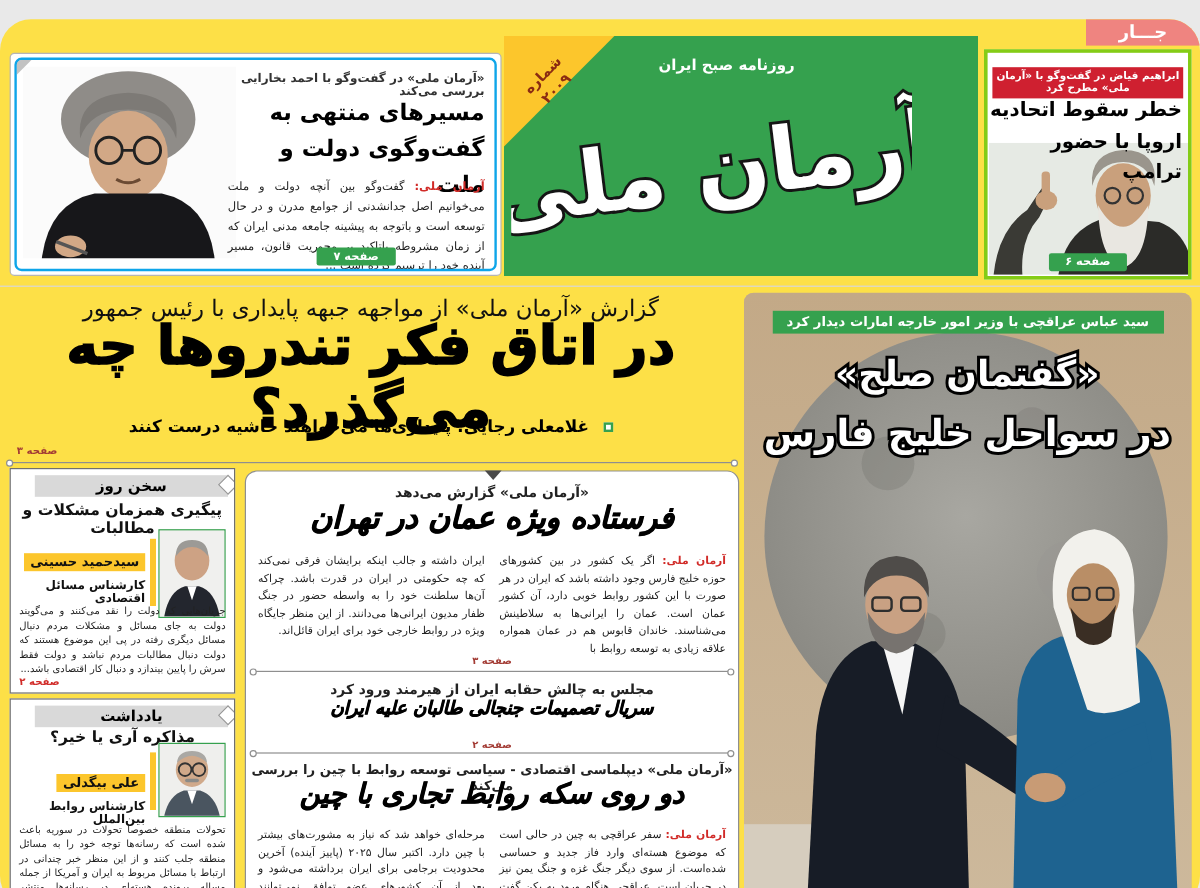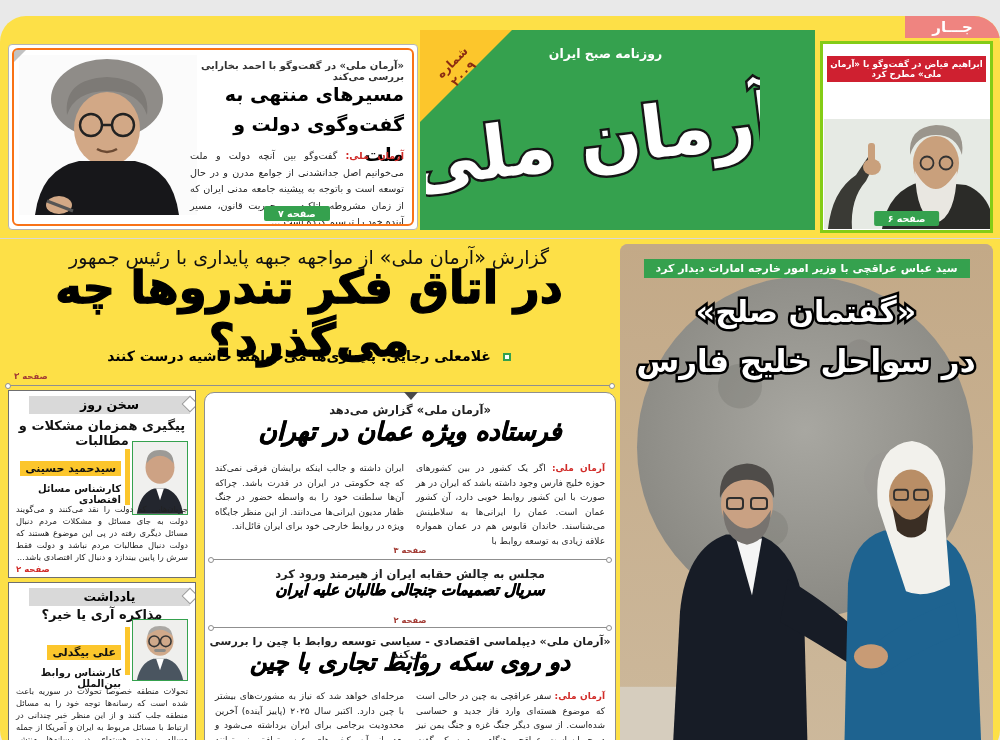--- a/index.html
+++ b/index.html
@@ -10,21 +10,21 @@
     font-family:"DejaVu Sans", sans-serif; color:#111;border-radius:26px;
   }
   .abs { position:absolute; }
 
   
   .jaaar { left:905px; top:0; width:95px; height:22px; background:#ef8480;
     color:#fff; font-weight:bold; font-size:15px; display:flex; align-items:center; justify-content:center; }
 
   
   .box-tl { left:8px; top:28px; width:410px; height:186px; border:1px solid #b5b5b5; border-radius:4px; background:#fff; }
-  .box-tl .inner { position:absolute; inset:3px; border:2px solid #f97316; border-radius:6px; overflow:hidden;padding-left:24px; }
+  .box-tl .inner { position:absolute; inset:3px; border:2px solid #0ea5e9; border-radius:6px; overflow:hidden;padding-left:24px; }
   .box-tl .fold { position:absolute; left:-1px; top:-1px; width:0; height:0;
     border-top:14px solid #9a9a9a; border-right:14px solid transparent; opacity:.6; }
   .tl-photo { position:absolute; left:5px; top:5px; width:178px; height:160px; }
   .tl-kicker { position:absolute; right:8px; top:10px; width:214px; font-size:10px; font-weight:bold; color:#333; text-align:right; }
   .tl-headline { position:absolute; right:8px; top:29px; width:214px; font-size:19px; font-weight:bold; line-height:1.58; text-align:right; color:#000; }
   .tl-body { position:absolute; right:8px; top:98px; width:214px; font-size:9.6px; line-height:1.72; text-align:justify; color:#222; }
   .lead-label { color:#d12b28; font-weight:bold; }
   .page-badge { background:#35a14e; color:#fff; font-size:9.5px; font-weight:bold; padding:2px 14px; border-radius:2px; white-space:nowrap; }
   .tl-badge { position:absolute; left:250px; bottom:3px; }
 
@@ -159,20 +159,21 @@
       <span>۲۰۰۹</span>
     </div>
     <div class="mh-tagline">روزنامه صبح ایران</div>
     <svg class="mh-logo" viewBox="0 0 340 186">
       <text x="170" y="122" text-anchor="middle" font-size="74" font-weight="bold" fill="#ffffff" stroke="#151515" stroke-width="5" paint-order="stroke" transform="rotate(-7 170 95)">آرمان ملی</text>
     </svg>
   </div>
 
   <div class="abs box-tr">
     <div class="tr-kicker">ابراهیم فیاض در گفت‌وگو با «آرمان ملی» مطرح کرد</div>
+    <div class="tr-headline">خطر سقوط اتحادیه اروپا با حضور ترامپ</div>
     <svg class="tr-photo" viewBox="0 0 170 110">
       <rect width="170" height="110" fill="#e6eae4"></rect>
       <path d="M58,110 Q64,70 100,62 L142,66 Q168,76 170,110 Z" fill="#2b2b28"></path>
       <ellipse cx="112" cy="44" rx="23" ry="27" fill="#c9a07c"></ellipse>
       <path d="M86,36 Q84,8 112,6 Q142,6 138,36 Q132,16 112,16 Q92,16 86,36 Z" fill="#9a958c"></path>
       <path d="M91,52 Q92,98 112,104 Q132,98 133,52 Q122,70 112,70 Q101,70 91,52 Z" fill="#e9e7e1"></path>
       <circle cx="103" cy="44" r="6.5" fill="none" stroke="#333" stroke-width="1.8"></circle>
       <circle cx="122" cy="44" r="6.5" fill="none" stroke="#333" stroke-width="1.8"></circle>
       <path d="M4,110 Q8,72 32,56 L44,38 L52,42 L42,62 Q26,80 28,110 Z" fill="#3a3a35"></path>
       <rect x="44" y="24" width="7" height="20" rx="3" fill="#c9a07c"></rect>

